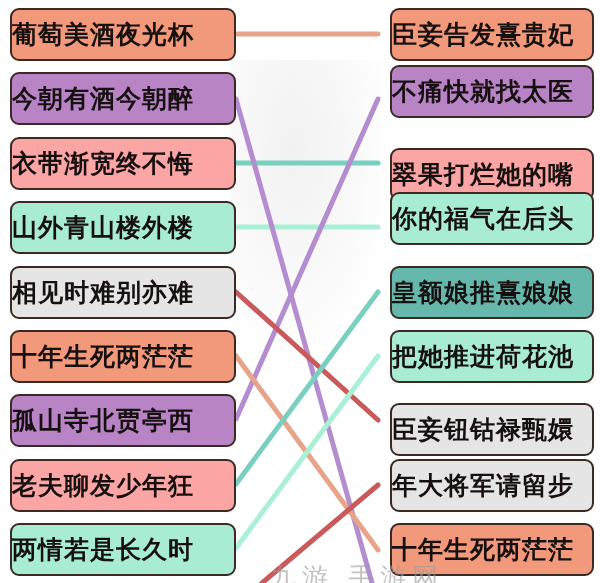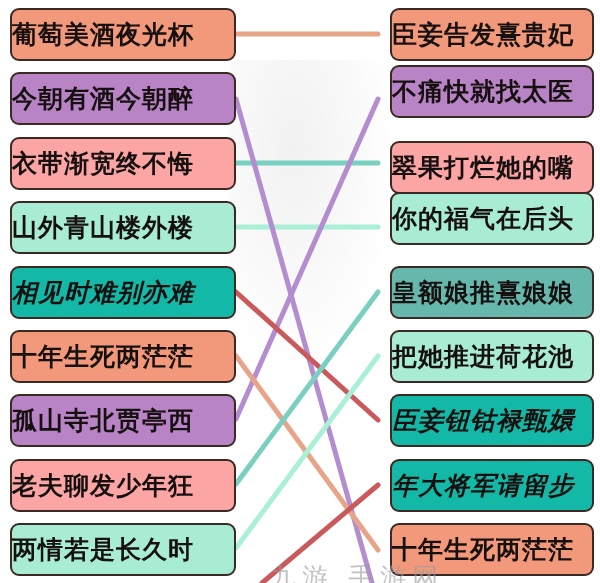--- a/index.html
+++ b/index.html
@@ -10,21 +10,21 @@
   svg.lines { position:absolute; left:0; top:0; width:600px; height:583px; }
   .box { position:absolute; height:53px; border:2px solid #3b2a24; border-radius:9px; box-sizing:border-box;
          display:flex; align-items:center; justify-content:flex-start; font-size:25px; font-weight:bold;
          color:#161010; letter-spacing:1px; }
   .left { left:10px; width:226px; }
   .right { left:378px; width:204px;margin-left:12px; }
   .c-orange { background:#f1997a; }
   .c-purple { background:#b884c6; }
   .c-teal   { background:#fca5a5; }
   .c-mint   { background:#a8edd3; }
-  .c-red    { background:#14b8a6;font-style:italic; }
+  .c-red    { background:#e5e5e5; }
   .c-teal-dark { background:#67b8ac; }
   .watermark { position:absolute; left:270px; top:560px; width:330px; height:30px; color:#9b9b9b;
                font-size:26px; opacity:0.6; letter-spacing:6px; }
 </style>
 </head>
 <body>
 
 <div class="bgwash"></div>
 
 <svg class="lines" viewBox="0 0 600 583">
@@ -69,33 +69,33 @@
 <div class="box left c-mint" style="top:523px">
     <span>两情若是长久时</span>
   </div>
 
 <div class="box right c-orange" style="top:8px">
     <span>臣妾告发熹贵妃</span>
   </div>
 <div class="box right c-purple" style="top:65px">
     <span>不痛快就找太医</span>
   </div>
-<div class="box right c-teal" style="top:141px">
+<div class="box right c-teal" style="top:148px">
     <span>翠果打烂她的嘴</span>
   </div>
 <div class="box right c-mint" style="top:192px">
     <span>你的福气在后头</span>
   </div>
 <div class="box right c-teal-dark" style="top:266px">
     <span>皇额娘推熹娘娘</span>
   </div>
 <div class="box right c-mint" style="top:330px">
     <span>把她推进荷花池</span>
   </div>
-<div class="box right c-red" style="top:394px">
+<div class="box right c-red" style="top:403px">
     <span>臣妾钮钴禄甄嬛</span>
   </div>
 <div class="box right c-red" style="top:459px">
     <span>年大将军请留步</span>
   </div>
 <div class="box right c-orange" style="top:523px">
     <span>十年生死两茫茫</span>
   </div>
 
 <div class="watermark">九游 手游网</div>

